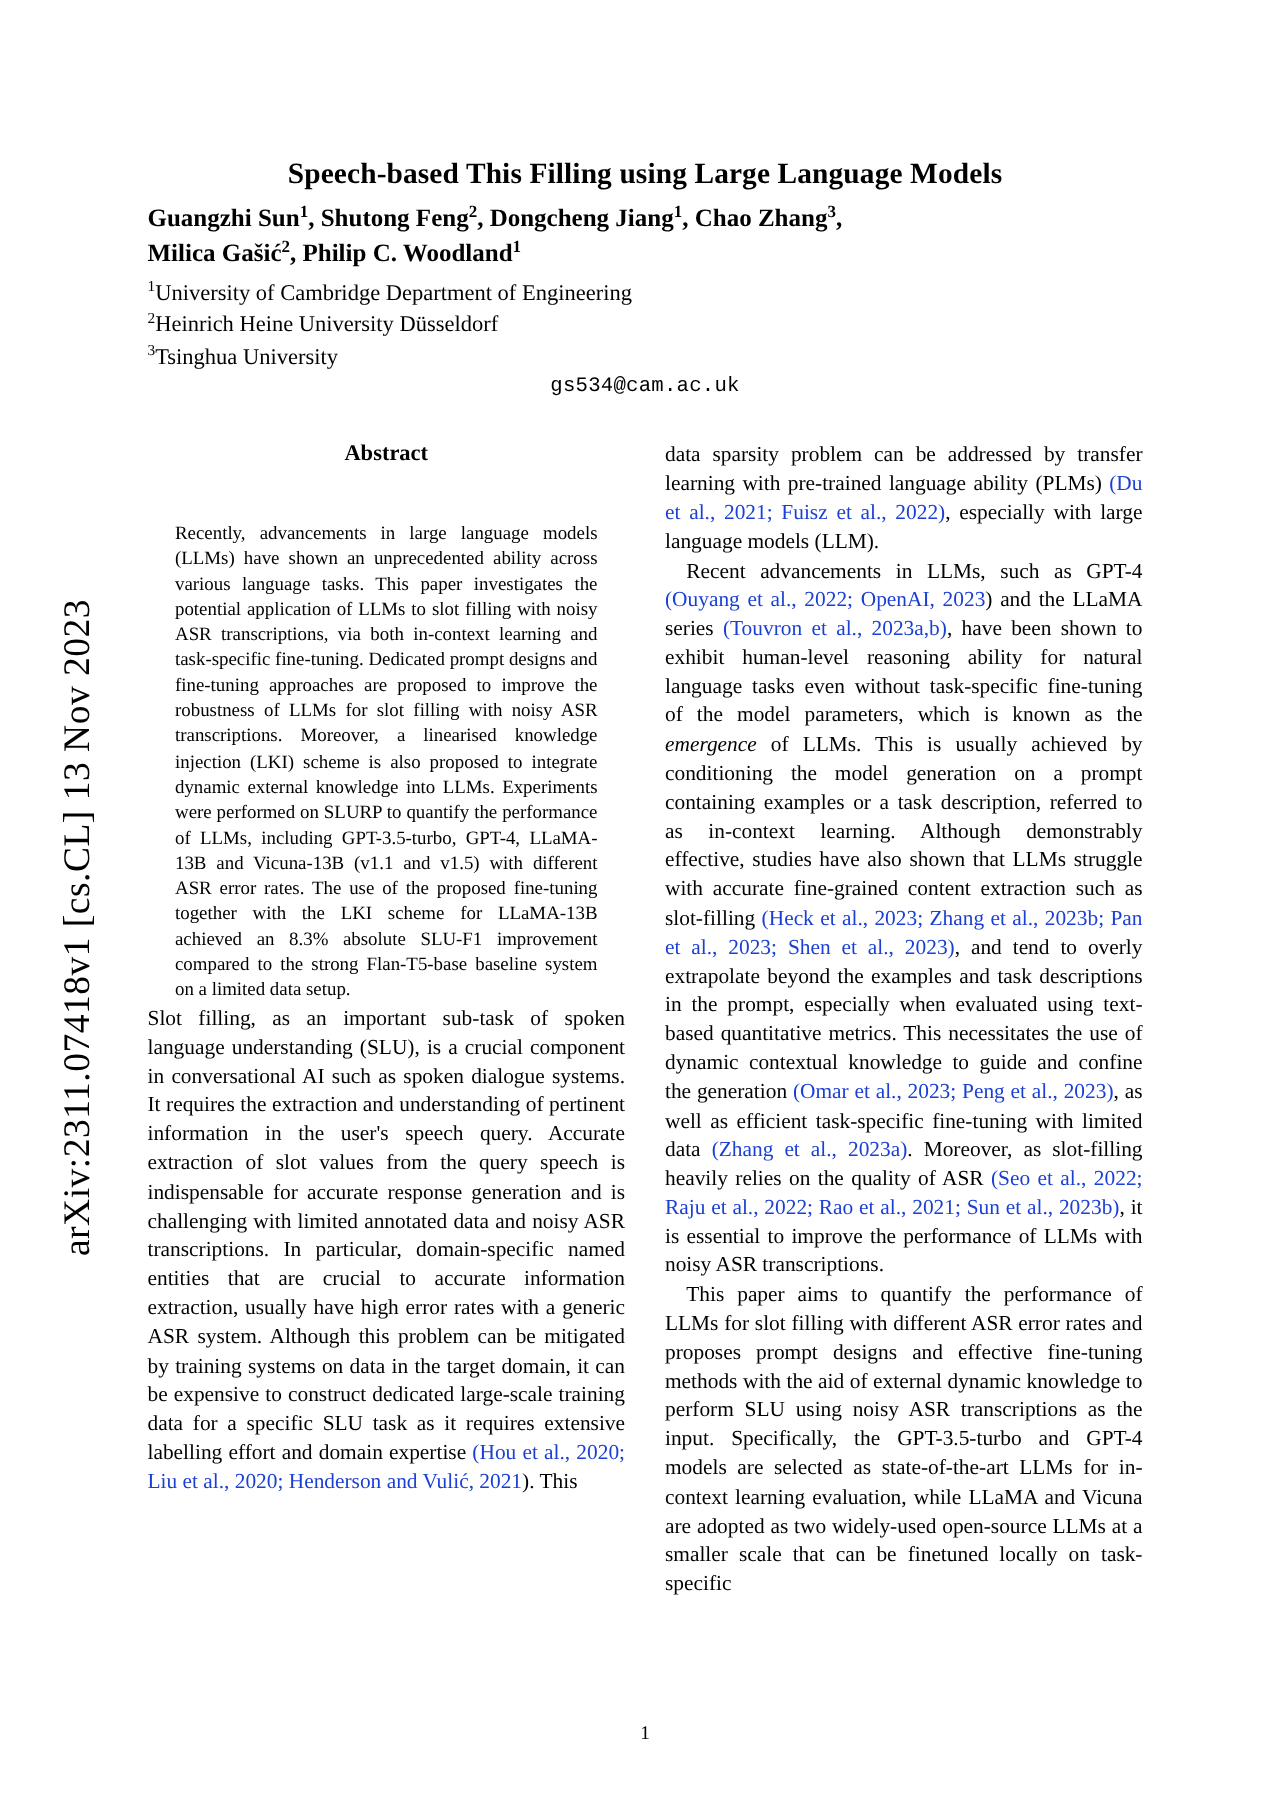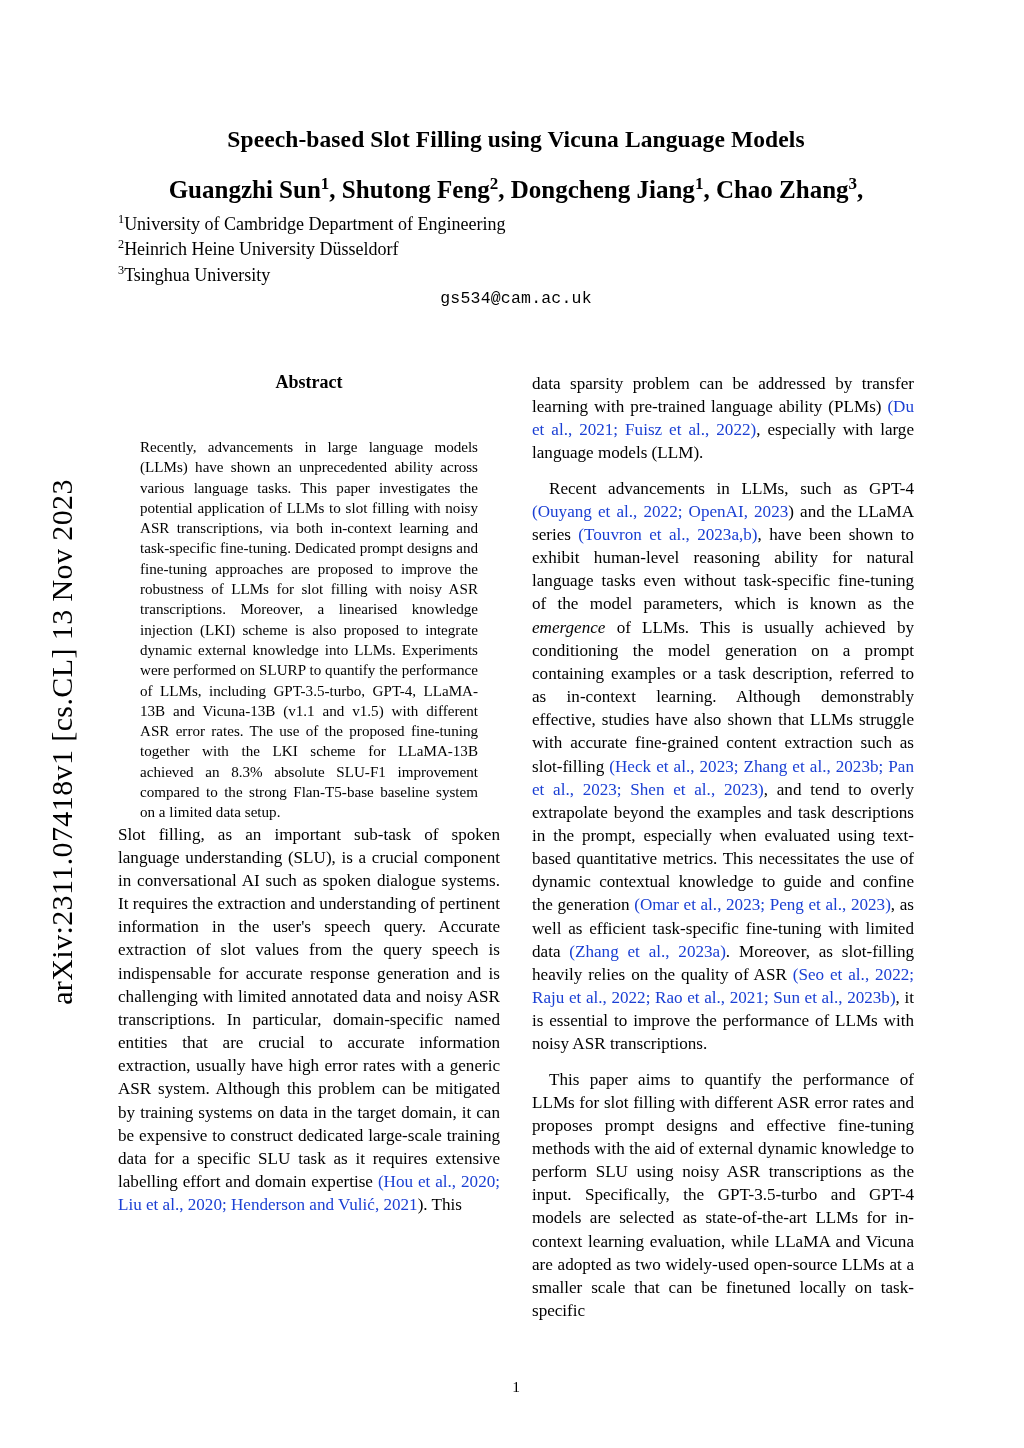--- a/index.html
+++ b/index.html
@@ -42,23 +42,23 @@
     height: 1448px;
   }
   .title {
     margin-top: 126px;
     text-align: center;
     font-size: 23.5px;
     font-weight: bold;
     letter-spacing: 0.1px;
   }
   .authors {
-    margin-top: 19px;
-    text-align: center;
-    font-size: 25px;
+    margin-top: 8px;
+    text-align: left;
+    font-size: 20px;
     font-weight: bold;
     line-height: 1.42;
   }
   .affil {
     margin-top: 4px;
     text-align: left;
     font-size: 18px;
     line-height: 1.42;
   }
   .email {
@@ -68,21 +68,21 @@
     font-size: 16.5px;
     letter-spacing: 0.2px;
   }
   sup {
     font-size: 0.68em;
     vertical-align: super;
     line-height: 0;
   }
   .columns {
     position: absolute;
-    top: 372px;
+    top: 352px;
     left: 0;
     width: 796px;
     display: flex;
     gap: 32px;
   }
   .col {
     width: 382px;
   }
   .abstract-head {
     text-align: center;
@@ -110,21 +110,21 @@
   p.body {
     font-size: 17.1px;
     line-height: 1.355;
     text-align: justify;
     text-justify: inter-word;
     margin: 0;
     hyphens: auto;
   }
   p.body + p.body {
     text-indent: 17px;
-    margin-top: 12px;
+    margin-top: 0;
   }
   .cite {
     color: #1a3fd4;
   }
   .it { font-style: italic; }
   .pageno {
     position: absolute;
     bottom: 52px;
     left: 0;
     width: 796px;
@@ -134,24 +134,25 @@
 </style>
 </head>
 <body>
 
 <div class="page">
 
   <div class="arxiv-stamp">arXiv:2311.07418v1  [cs.CL]  13 Nov 2023</div>
 
   <div class="content">
 
-    <div class="title">Speech-based Slot Filling using Vicuna Language Models</div>
+    <div class="title">Speech-based This Filling using Large Language Models</div>
 
     <div class="authors">
       <div>Guangzhi Sun<sup>1</sup>, Shutong Feng<sup>2</sup>, Dongcheng Jiang<sup>1</sup>, Chao Zhang<sup>3</sup>,</div>
+      <div>Milica Gašić<sup>2</sup>, Philip C. Woodland<sup>1</sup></div>
     </div>
 
     <div class="affil">
       <div><sup>1</sup>University of Cambridge Department of Engineering</div>
       <div><sup>2</sup>Heinrich Heine University Düsseldorf</div>
       <div><sup>3</sup>Tsinghua University</div>
     </div>
 
     <div class="email">gs534@cam.ac.uk</div>
 

